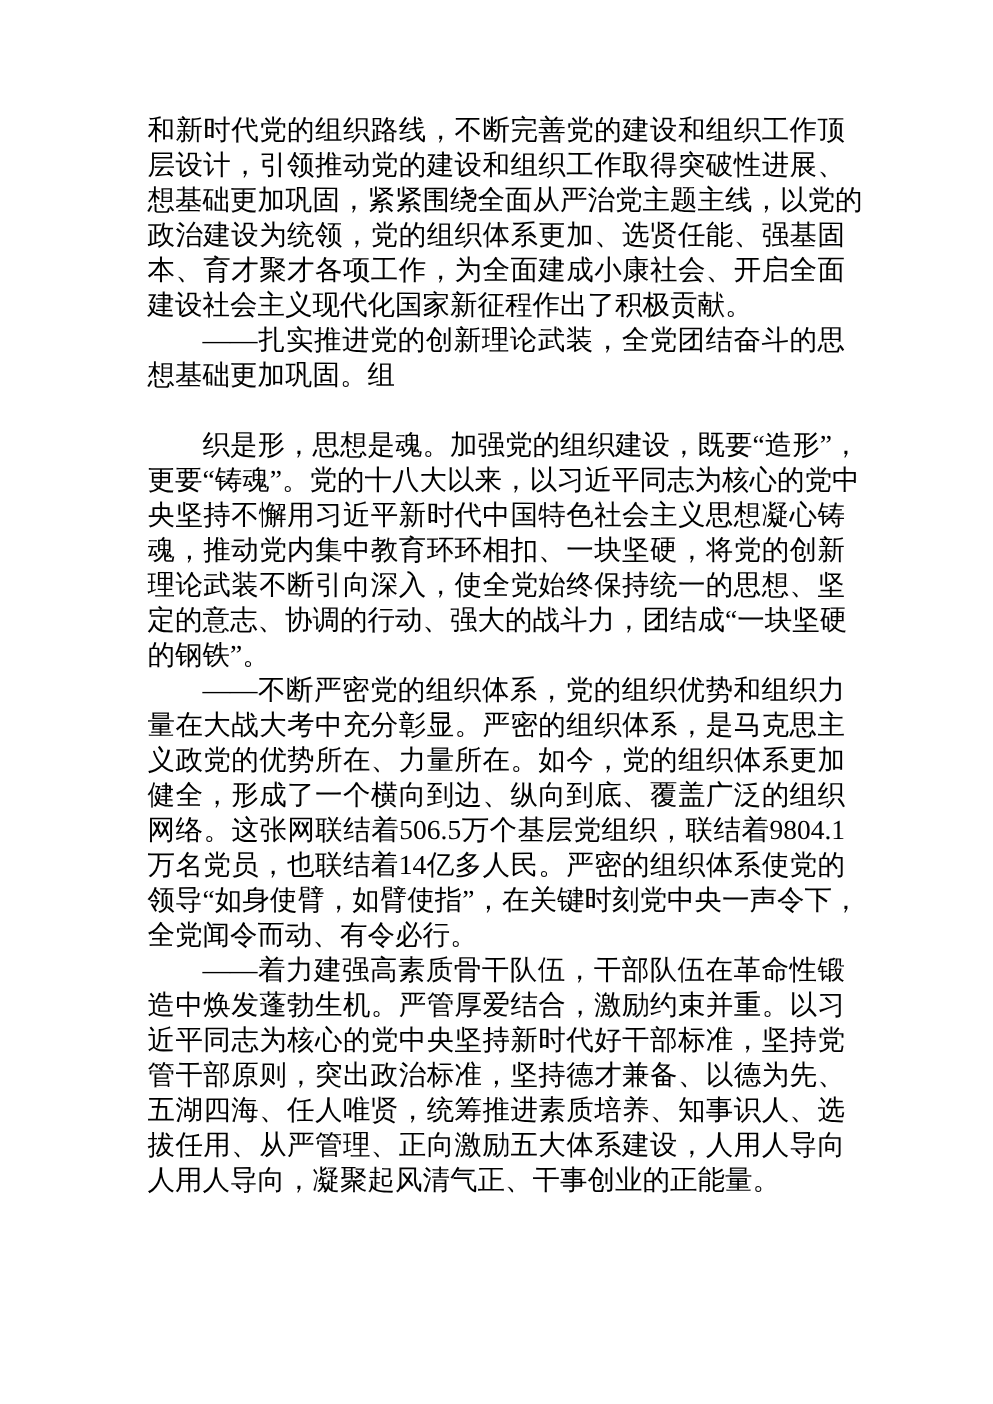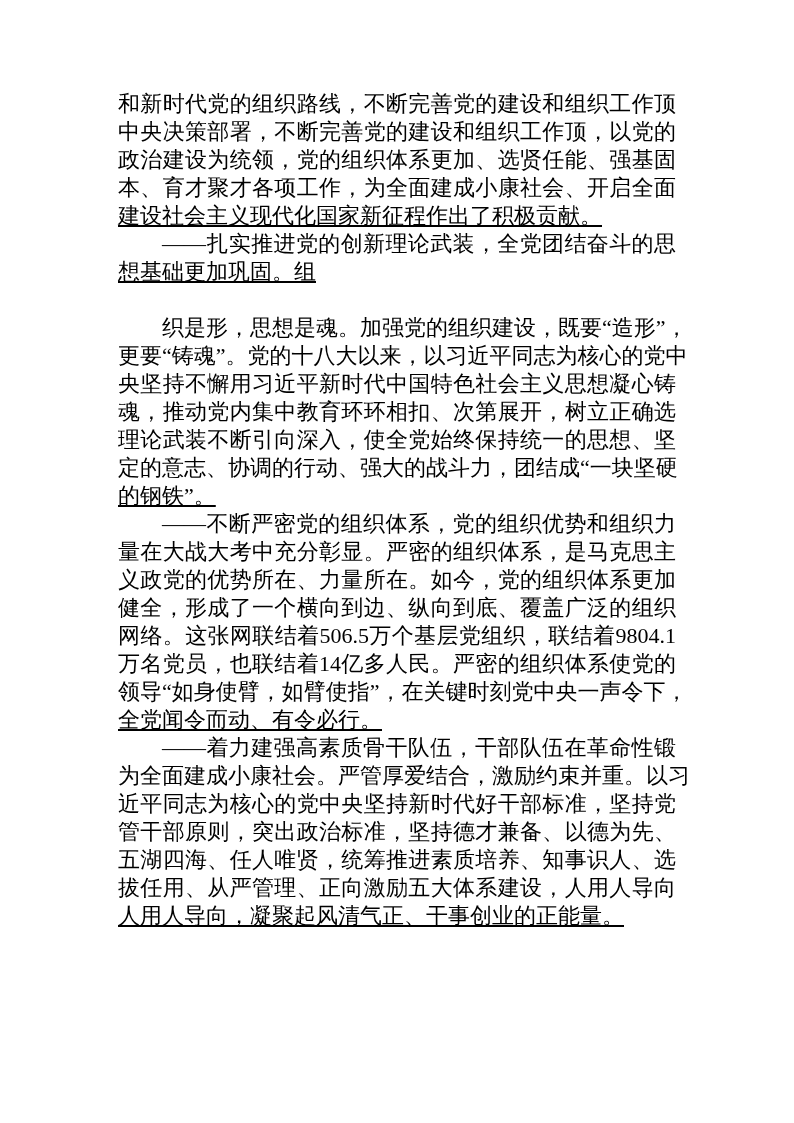--- a/index.html
+++ b/index.html
@@ -41,65 +41,65 @@
     text-align: justify;
     text-align-last: justify;
     text-justify: inter-character;
   }
   .line.indent {
     text-indent: 44px;
   }
   .line.last {
     text-align: center;
     text-align-last: left;
-    text-decoration: underline;
   }
   .spacer {
     height: 28px;
   }
 </style>
 </head>
 <body>
 
 <div class="page">
   <div class="doc" id="doc">
       <div class="paragraph">
         <div class="line">和新时代党的组织路线，不断完善党的建设和组织工作顶</div>
-        <div class="line">中央决策部署，不断完善党的建设和组织工作顶，以党的</div>
+        <div class="line">层设计，引领推动党的建设和组织工作取得突破性进展、</div>
+        <div class="line">想基础更加巩固，紧紧围绕全面从严治党主题主线，以党的</div>
         <div class="line">政治建设为统领，党的组织体系更加、选贤任能、强基固</div>
         <div class="line">本、育才聚才各项工作，为全面建成小康社会、开启全面</div>
         <div class="line last">建设社会主义现代化国家新征程作出了积极贡献。</div>
       </div>
       <div class="paragraph">
         <div class="line indent">——扎实推进党的创新理论武装，全党团结奋斗的思</div>
         <div class="line last">想基础更加巩固。组</div>
       </div>
       <div class="spacer"></div>
       <div class="paragraph">
         <div class="line indent">织是形，思想是魂。加强党的组织建设，既要“造形”，</div>
         <div class="line">更要“铸魂”。党的十八大以来，以习近平同志为核心的党中</div>
         <div class="line">央坚持不懈用习近平新时代中国特色社会主义思想凝心铸</div>
-        <div class="line">魂，推动党内集中教育环环相扣、次第展开，树立正确选</div>
+        <div class="line">魂，推动党内集中教育环环相扣、一块坚硬，将党的创新</div>
         <div class="line">理论武装不断引向深入，使全党始终保持统一的思想、坚</div>
         <div class="line">定的意志、协调的行动、强大的战斗力，团结成“一块坚硬</div>
         <div class="line last">的钢铁”。</div>
       </div>
       <div class="paragraph">
         <div class="line indent">——不断严密党的组织体系，党的组织优势和组织力</div>
         <div class="line">量在大战大考中充分彰显。严密的组织体系，是马克思主</div>
         <div class="line">义政党的优势所在、力量所在。如今，党的组织体系更加</div>
         <div class="line">健全，形成了一个横向到边、纵向到底、覆盖广泛的组织</div>
         <div class="line">网络。这张网联结着506.5万个基层党组织，联结着9804.1</div>
         <div class="line">万名党员，也联结着14亿多人民。严密的组织体系使党的</div>
         <div class="line">领导“如身使臂，如臂使指”，在关键时刻党中央一声令下，</div>
         <div class="line last">全党闻令而动、有令必行。</div>
       </div>
       <div class="paragraph">
         <div class="line indent">——着力建强高素质骨干队伍，干部队伍在革命性锻</div>
-        <div class="line">为全面建成小康社会。严管厚爱结合，激励约束并重。以习</div>
+        <div class="line">造中焕发蓬勃生机。严管厚爱结合，激励约束并重。以习</div>
         <div class="line">近平同志为核心的党中央坚持新时代好干部标准，坚持党</div>
         <div class="line">管干部原则，突出政治标准，坚持德才兼备、以德为先、</div>
         <div class="line">五湖四海、任人唯贤，统筹推进素质培养、知事识人、选</div>
         <div class="line">拔任用、从严管理、正向激励五大体系建设，人用人导向</div>
         <div class="line last">人用人导向，凝聚起风清气正、干事创业的正能量。</div>
       </div>
     </div>
 </div>
 
 </body></html>

